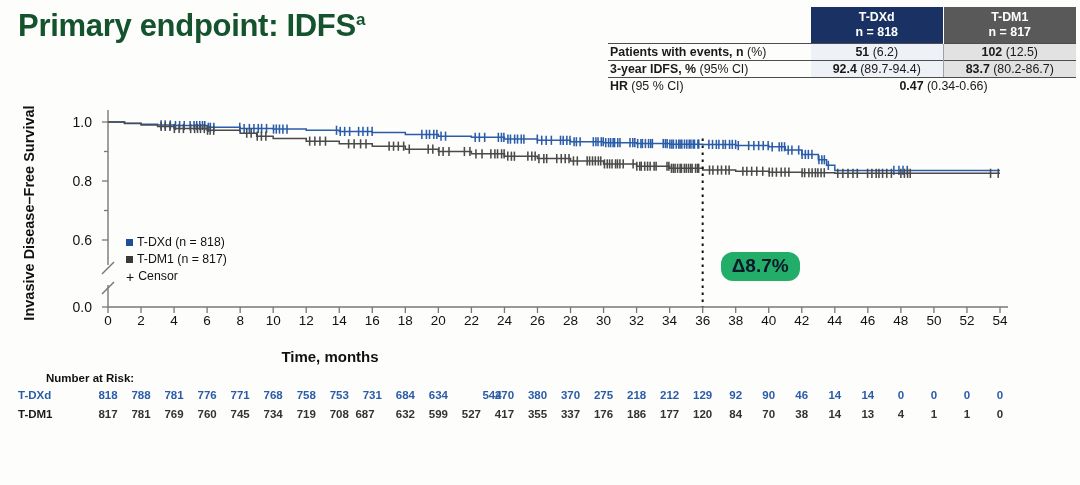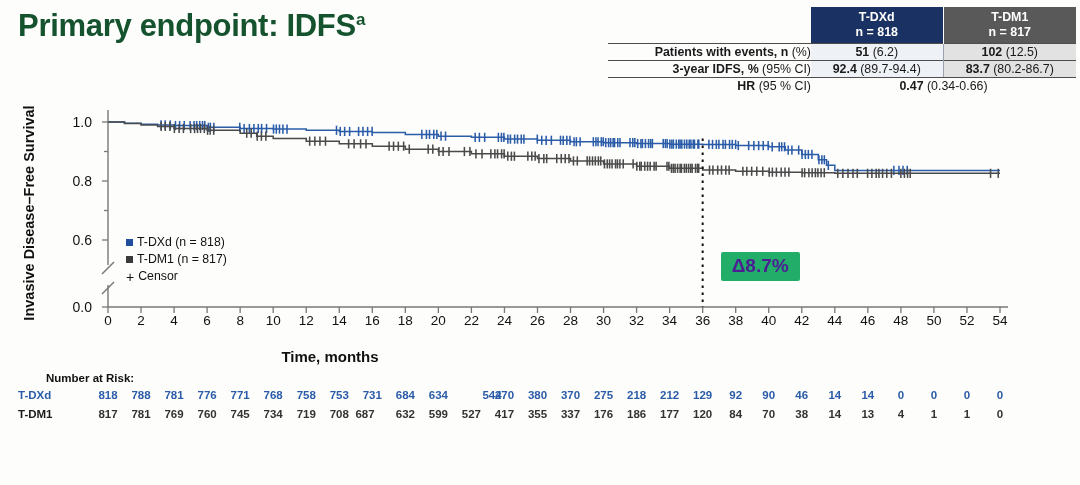--- a/index.html
+++ b/index.html
@@ -36,21 +36,21 @@
   .hdr-a{
     background:#1A3263;color:#fff;font-weight:bold;text-align:center;
     line-height:14.5px;padding:3px 0 4px 0 !important;font-size:12.4px;
     border-right:1px solid #fff;
   }
   .hdr-b{
     background:#595959;color:#fff;font-weight:bold;text-align:center;
     line-height:14.5px;padding:3px 0 4px 0 !important;font-size:12.4px;
   }
   .row-label{
-    font-weight:bold;text-align:right;padding-left:2px !important;
+    font-weight:bold;text-align:left;padding-left:2px !important;
     white-space:nowrap;line-height:16px;
   }
   .row-label .lt{font-weight:normal;}
   .cell-a{background:#eef1f6;text-align:center;line-height:16px;border-right:1px solid #9aa3ad;}
   .cell-b{background:#e2e2e2;text-align:center;line-height:16px;}
   .cell-a b,.cell-b b{font-weight:bold;}
   .rule-top td{border-top:1px solid #4d4d4d;}
   .rule-bottom td{border-bottom:1px solid #4d4d4d;}
   .span-cell{text-align:center;line-height:16px;}
   .row-label-indent{padding-left:12px !important;font-weight:normal;}
@@ -84,22 +84,22 @@
   #legend{position:absolute;left:126px;top:174px;font-size:12.3px;color:#111;line-height:17px;}
   #legend .lrow{display:flex;align-items:center;gap:4px;white-space:nowrap;}
   .sw{width:7px;height:7px;display:inline-block;}
   .sw-blue{background:#1F4E9C;}
   .sw-gray{background:#3a3a3a;}
   .censor-plus{font-size:14px;line-height:12px;}
 
   
   #delta-badge{
     position:absolute;left:700px;top:192px;
-    background:#22AE68;color:#4c1d95;font-weight:bold;font-size:19px;
-    padding:3px 11px 4px 11px;border-radius:2px;white-space:nowrap;
+    background:#22AE68;color:#0f172a;font-weight:bold;font-size:19px;
+    padding:3px 11px 4px 11px;border-radius:12px;white-space:nowrap;
   }
 
   
   #risk{position:absolute;left:18px;top:372px;width:1050px;font-size:11.5px;}
   #risk-title{font-weight:bold;font-size:11.5px;color:#111;margin-bottom:5px;margin-left:28px;}
   .risk-row{position:relative;height:19px;}
   .risk-name{position:absolute;left:0;top:0;font-weight:bold;font-size:11.5px;}
   .risk-name.blue{color:#2B5CA8;}
   .risk-name.dark{color:#1a1a1a;}
   .risk-val{position:absolute;top:0;width:30px;text-align:center;font-weight:bold;font-size:11.5px;}

